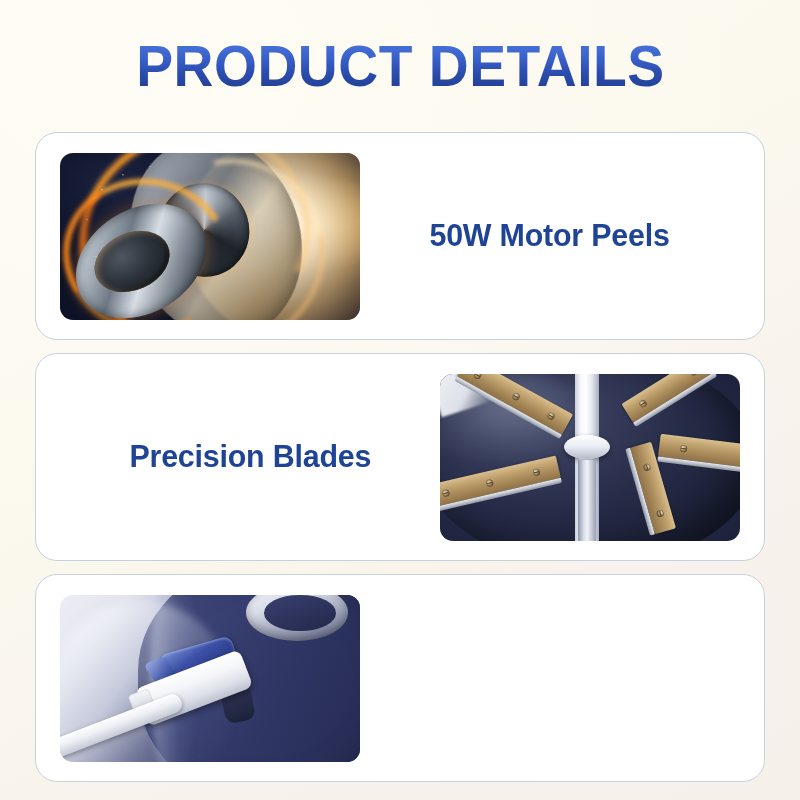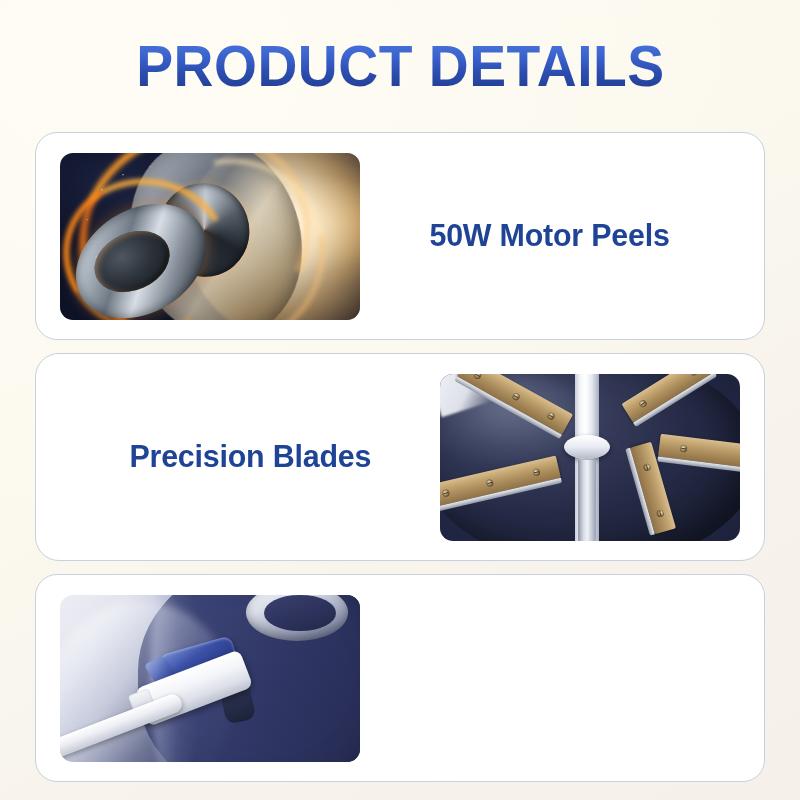--- a/index.html
+++ b/index.html
@@ -66,21 +66,21 @@
     background: #FFFFFF;
     border: 1.6px solid #C7D0DE;
     border-radius: 22px;
     display: flex;
     align-items: center;
     padding: 0 24px;
     overflow: hidden;
     position: relative;
   }
 
-  .card.reverse { flex-direction: row-reverse; border-radius: 24px; }
+  .card.reverse { flex-direction: row-reverse; }
 
   .card-media {
     width: 300px;
     height: 167px;
     border-radius: 13px;
     overflow: hidden;
     position: relative;
     flex: 0 0 auto;
   }
 

